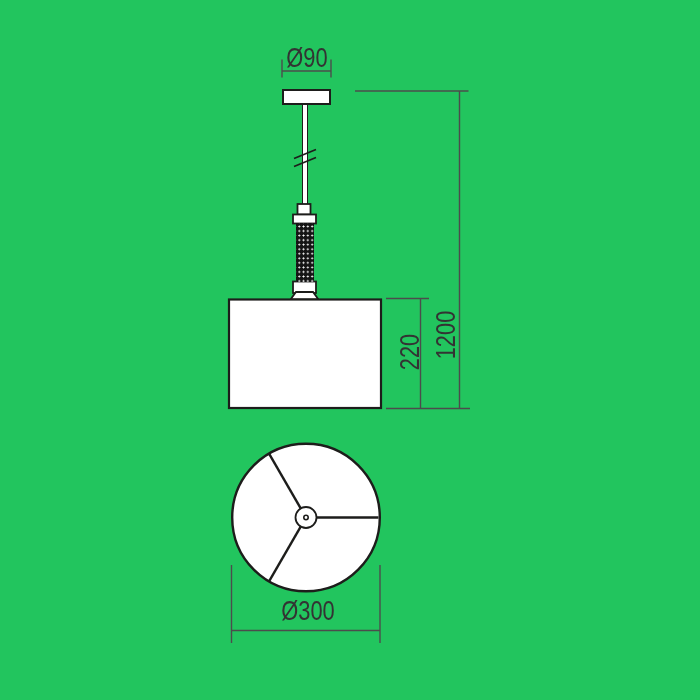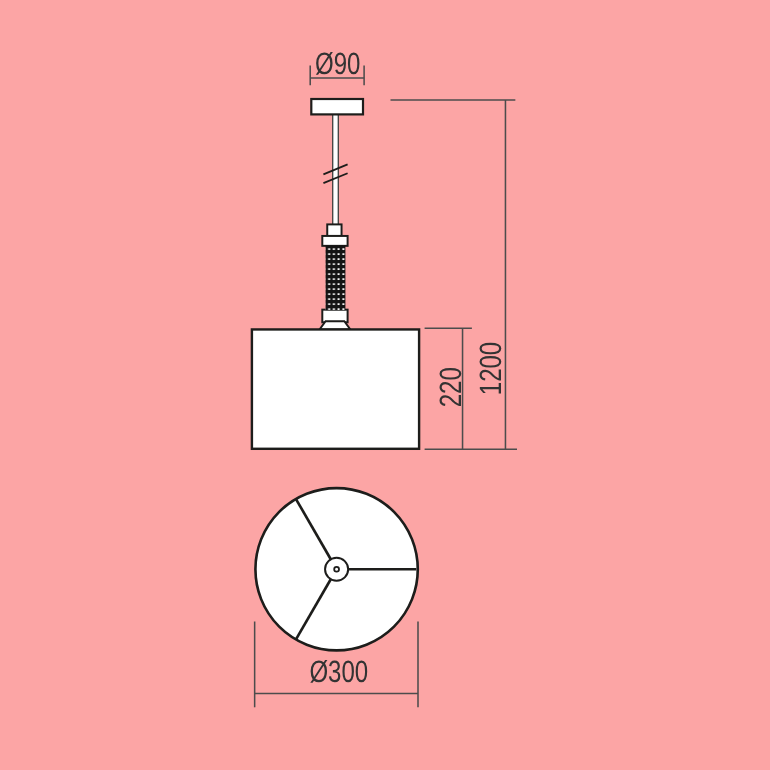--- a/index.html
+++ b/index.html
@@ -1,20 +1,20 @@
 <!DOCTYPE html>
 <html><head>
 <meta charset="utf-8">
 <style>
   html,body { margin:0; padding:0; }
   body { background:#ffffff; }
   .stage {
     position:relative;
     width:700px; height:700px;
-    background:#fca5a5;
+    background:#22c55e;
     overflow:hidden;
     font-family:"Liberation Sans", sans-serif;
   }
   .stage svg { position:absolute; left:0; top:0; }
 
   
   .cable {
     position:absolute;
     left:301.6px; top:104px;
     width:6.2px; height:101px;

